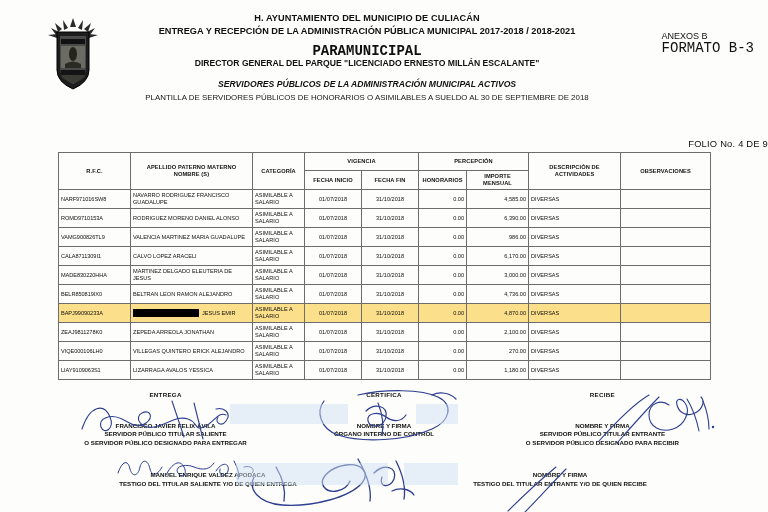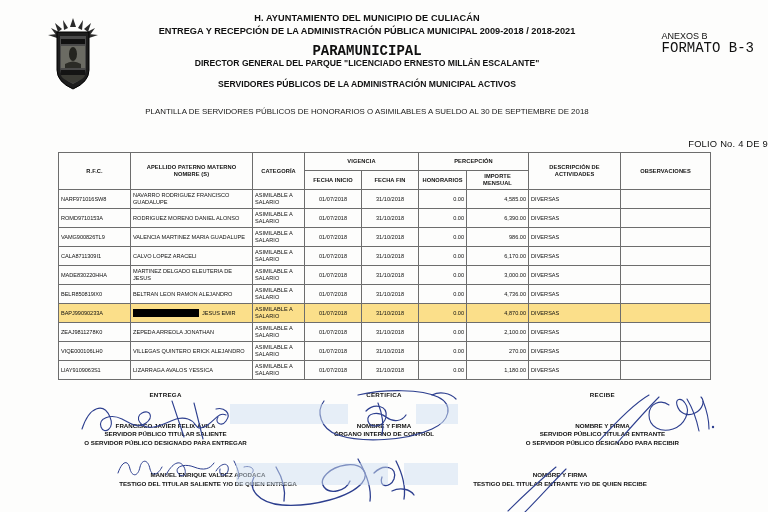--- a/index.html
+++ b/index.html
@@ -65,25 +65,26 @@
     font-size: 8.6px;
     font-weight: bold;
     line-height: 11px;
     margin-top: 1px;
   }
   .hline5 {
     font-size: 8.6px;
     font-weight: bold;
     margin-top: 10px;
     line-height: 11px;
+    font-style: italic;
   }
   .hline6 {
     font-size: 7.9px;
     line-height: 11px;
-    margin-top: 16px;
+    margin-top: 2px;
     color: #161616;
   }
   .anexos {
     position: absolute;
     right: 14px;
     top: 30px;
     text-align: left;
   }
   .anexos .a1 {
     font-size: 9px;
@@ -263,21 +264,21 @@
           <ellipse cx="26" cy="36" rx="4" ry="7" fill="#24241f"></ellipse>
           <path d="M18 46 Q26 41 34 46 L34 50 L18 50 Z" fill="#2b2b26"></path>
           <rect x="14" y="52" width="24" height="5" fill="#141414"></rect>
           <path d="M14 57 L38 57 Q38 61 26 65 Q14 61 14 57 Z" fill="#3a3a34"></path>
         </g>
       </svg>
     </div>
 
     <div class="header-center">
       <div class="hline1">H. AYUNTAMIENTO DEL MUNICIPIO DE CULIACÁN</div>
-      <div class="hline2">ENTREGA Y RECEPCIÓN DE LA ADMINISTRACIÓN PÚBLICA MUNICIPAL 2009-2018 / 2018-2021</div>
+      <div class="hline2">ENTREGA Y RECEPCIÓN DE LA ADMINISTRACIÓN PÚBLICA MUNICIPAL 2017-2018 / 2018-2021</div>
       <div class="hline3">PARAMUNICIPAL</div>
       <div class="hline4">DIRECTOR GENERAL DEL PARQUE "LICENCIADO ERNESTO MILLÁN ESCALANTE"</div>
       <div class="hline5">SERVIDORES PÚBLICOS DE LA ADMINISTRACIÓN MUNICIPAL ACTIVOS</div>
       <div class="hline6">PLANTILLA DE SERVIDORES PÚBLICOS DE HONORARIOS O ASIMILABLES A SUELDO AL 30 DE SEPTIEMBRE DE 2018</div>
     </div>
 
     <div class="anexos">
       <div class="a1">ANEXOS B</div>
       <div class="a2">FORMATO B-3</div>
     </div>

